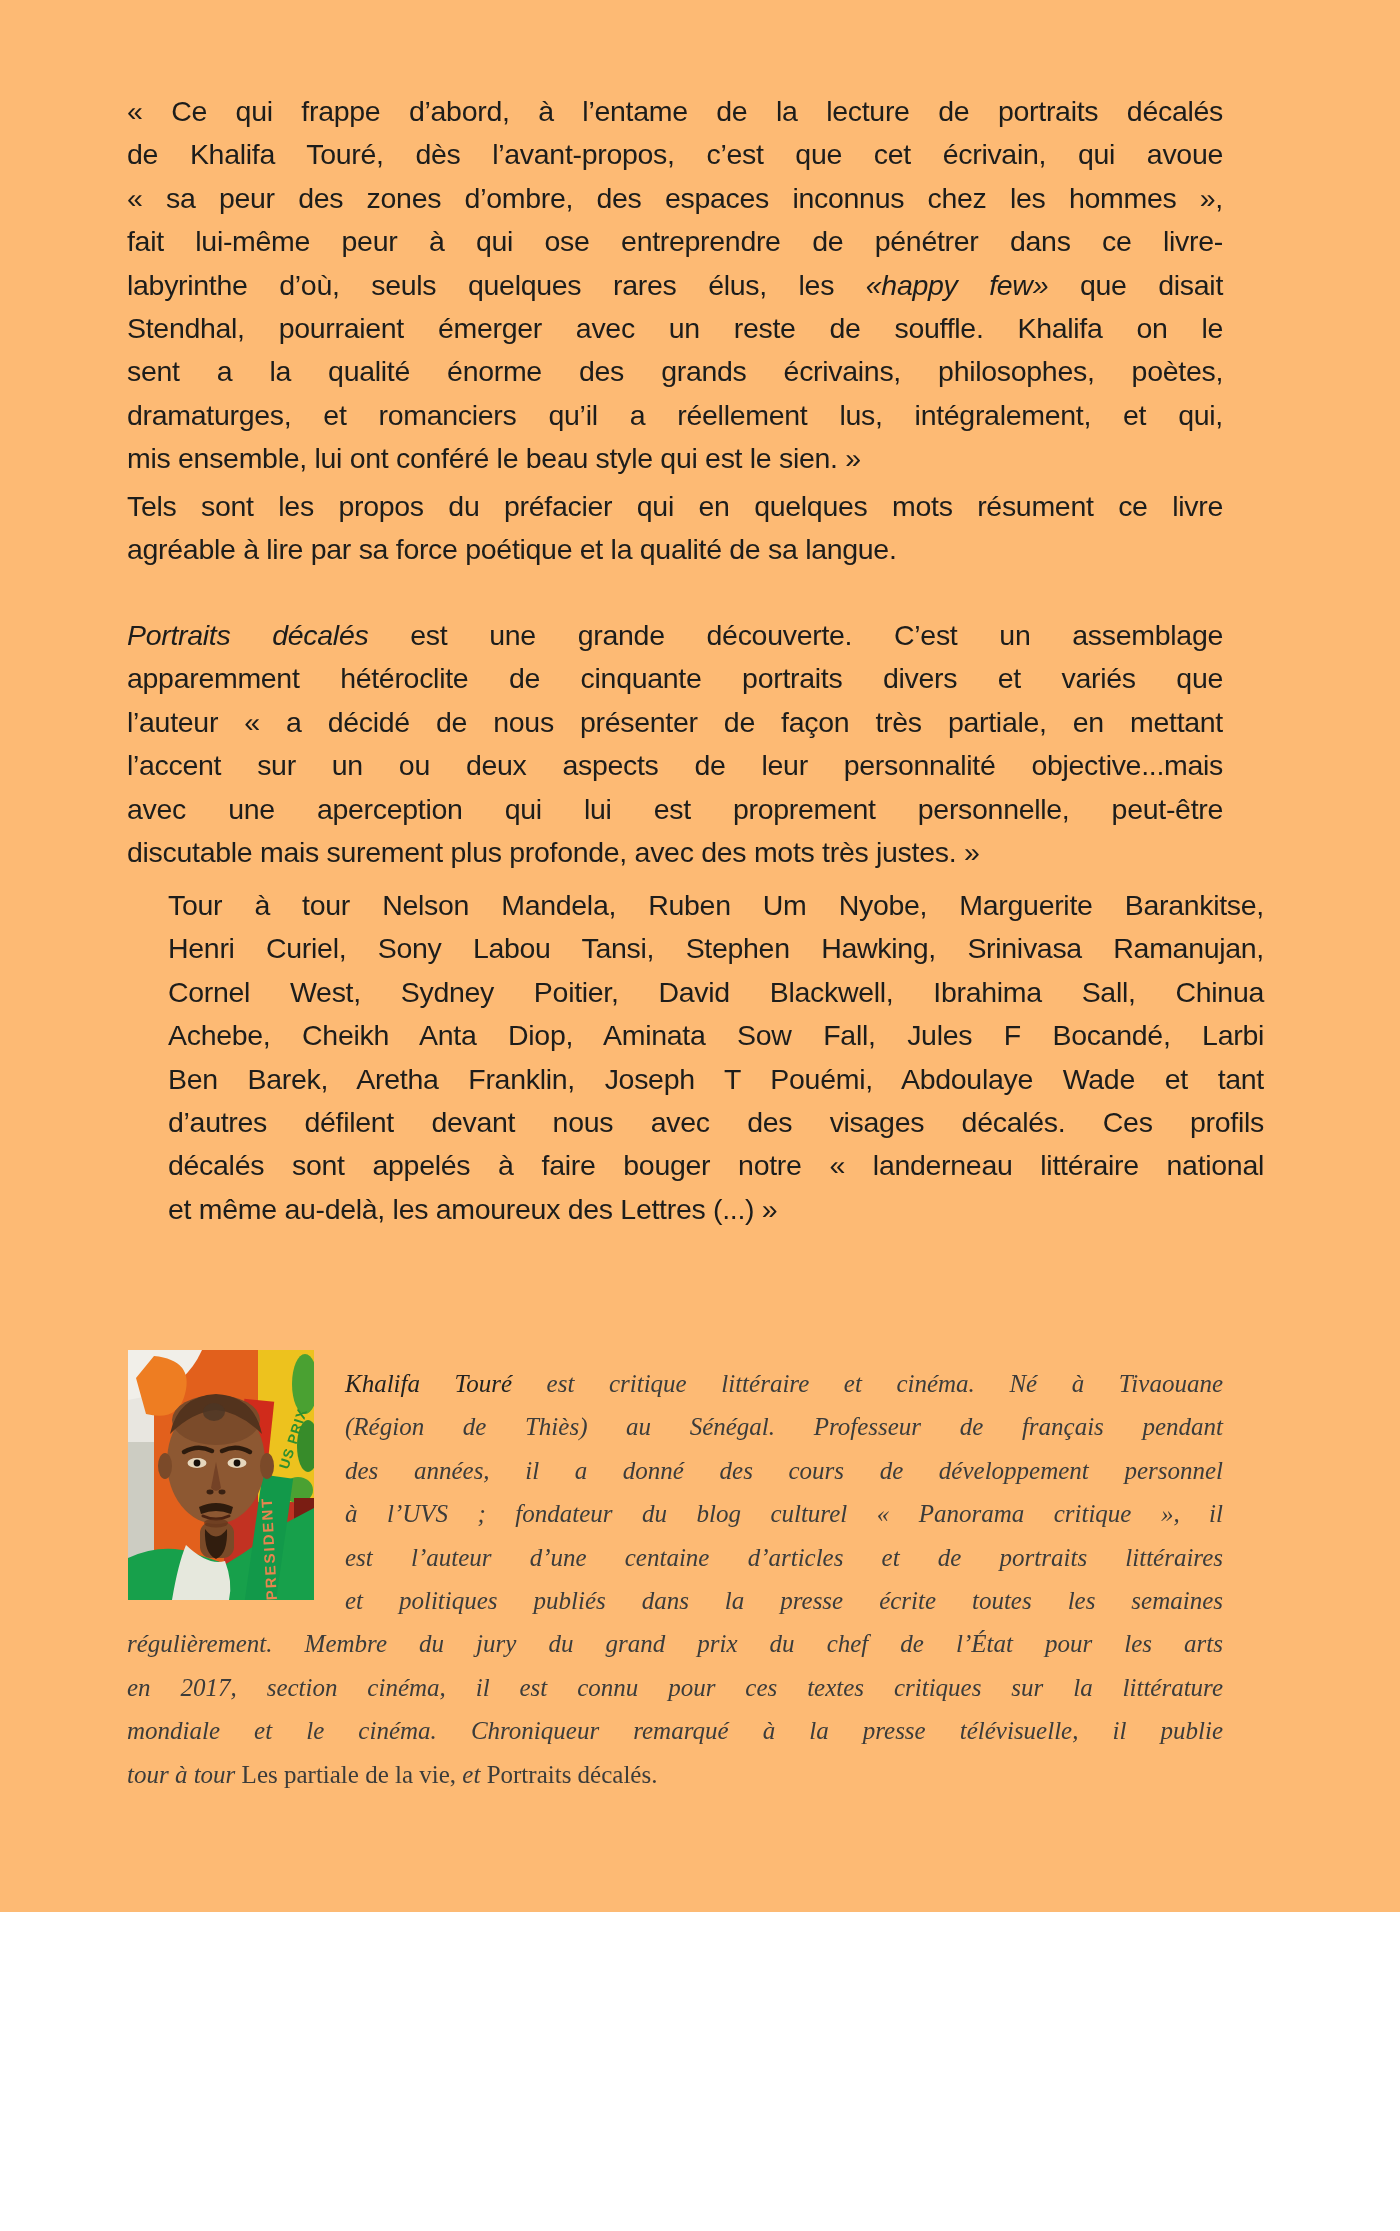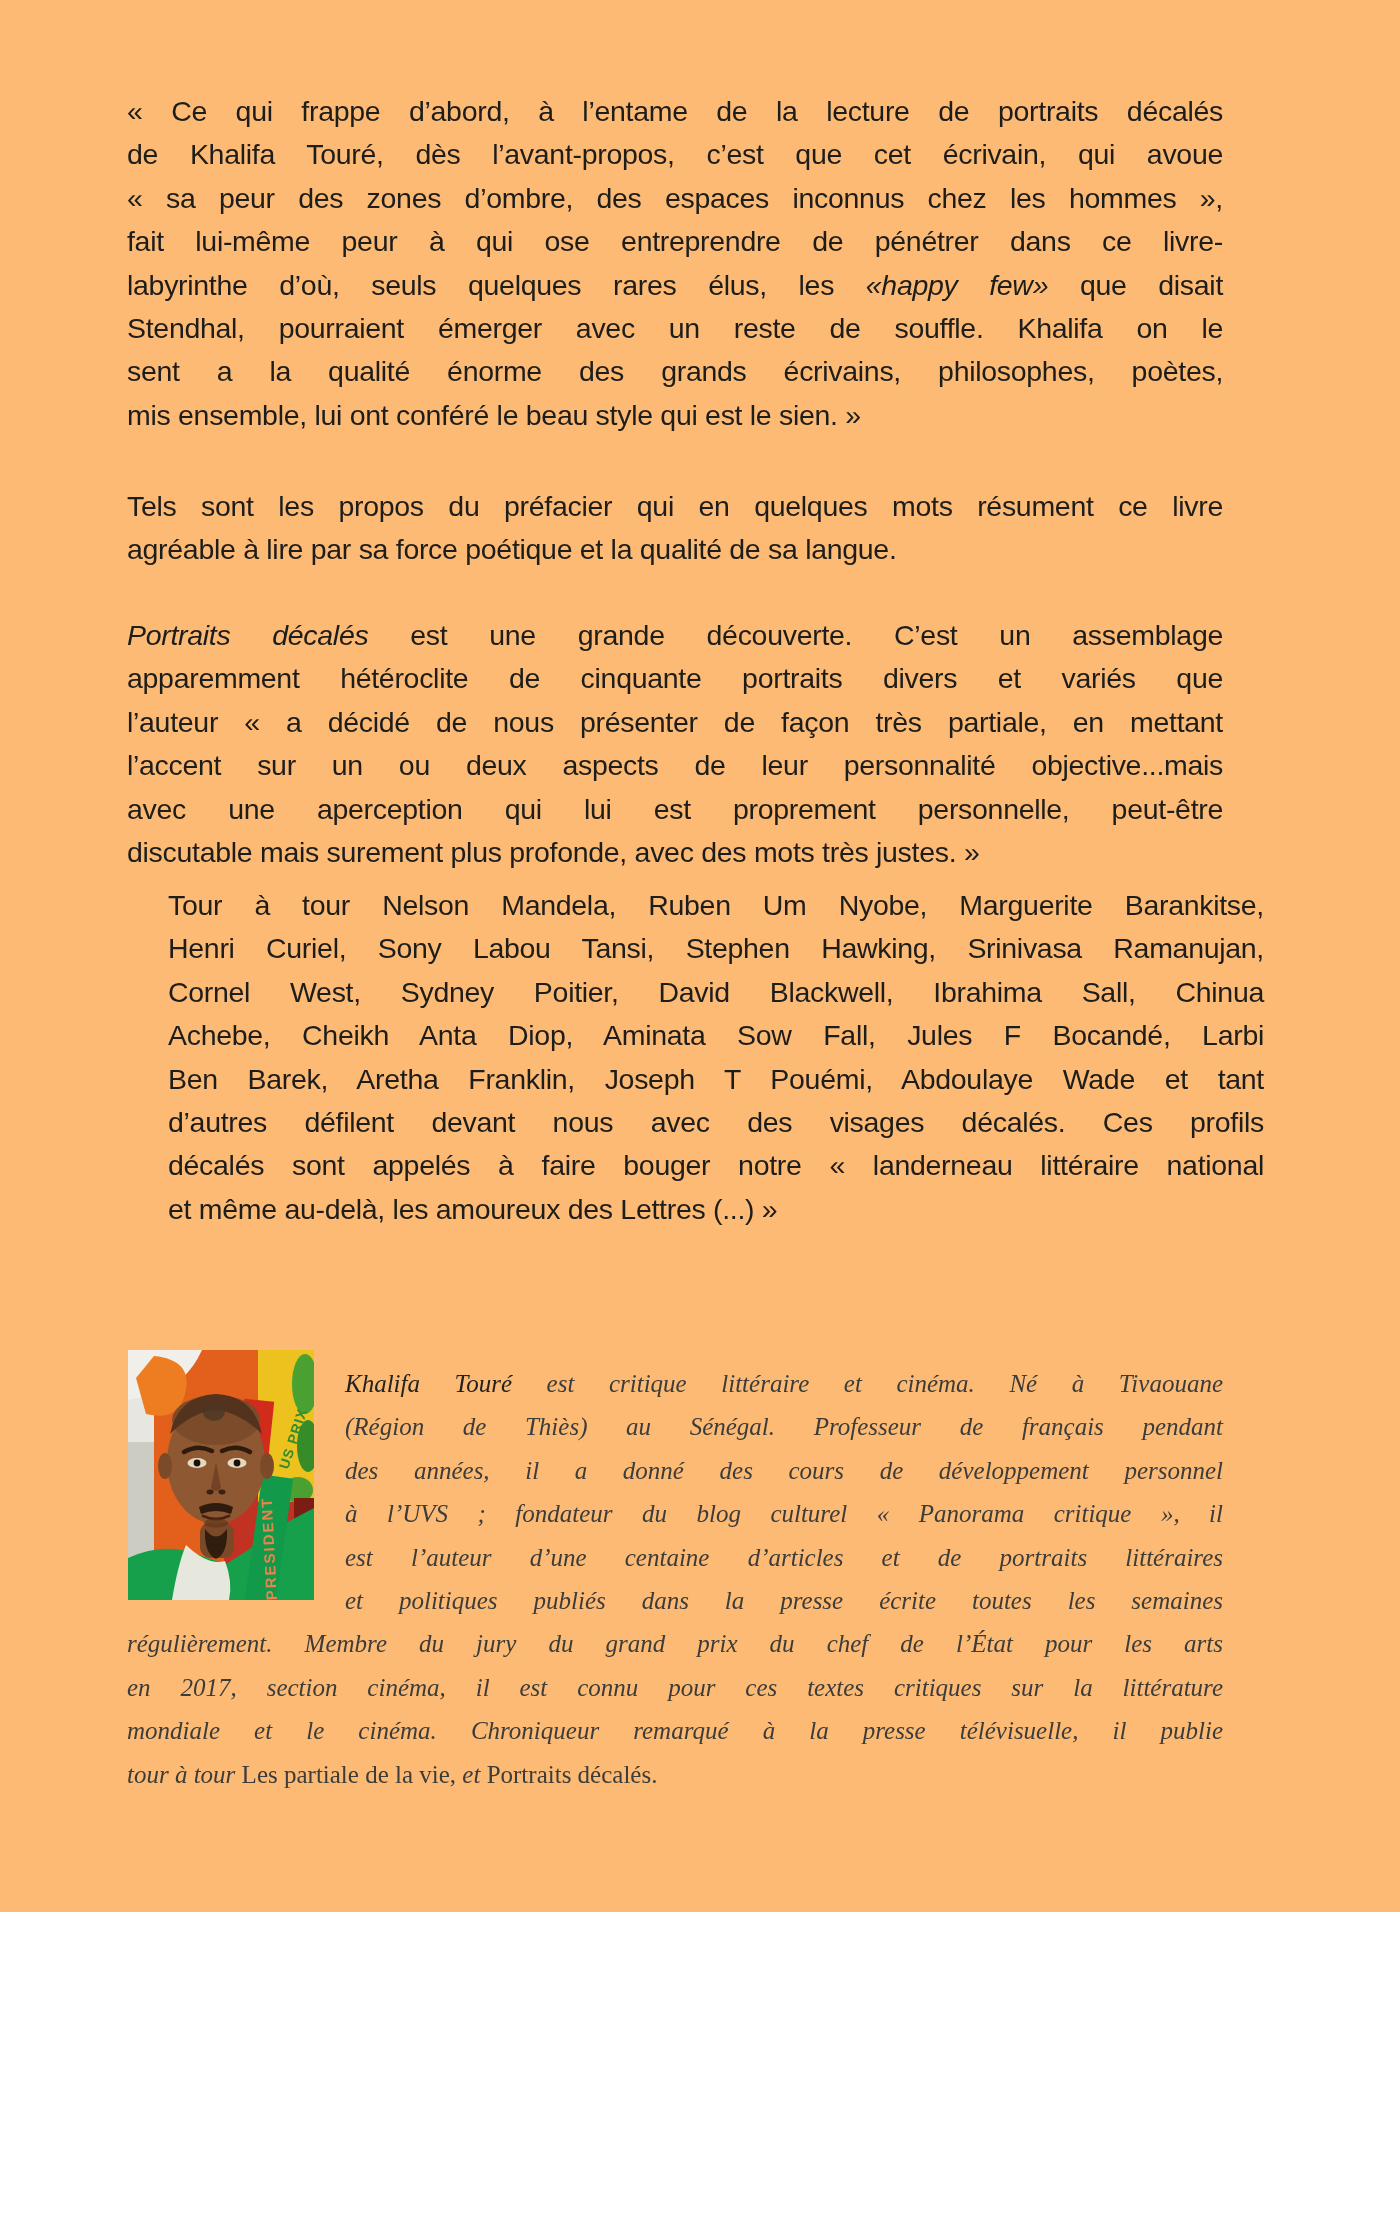--- a/index.html
+++ b/index.html
@@ -59,20 +59,21 @@
 <div class="page">
 
   <section class="para" id="para1">
       <div class="tline">« Ce qui frappe d’abord, à l’entame de la lecture de portraits décalés</div>
       <div class="tline">de Khalifa Touré, dès l’avant-propos, c’est que cet écrivain, qui avoue</div>
       <div class="tline">« sa peur des zones d’ombre, des espaces inconnus chez les hommes »,</div>
       <div class="tline">fait lui-même peur à qui ose entreprendre de pénétrer dans ce livre-</div>
       <div class="tline">labyrinthe d’où, seuls quelques rares élus, les <i>«happy few»</i> que disait</div>
       <div class="tline">Stendhal, pourraient émerger avec un reste de souffle. Khalifa on le</div>
       <div class="tline">sent a la qualité énorme des grands écrivains, philosophes, poètes,</div>
+      <div class="tline">dramaturges, et romanciers qu’il a réellement lus, intégralement, et qui,</div>
       <div class="tline last">mis ensemble, lui ont conféré le beau style qui est le sien. »</div>
     </section>
 
   <section class="para" id="para2">
       <div class="tline">Tels sont les propos du préfacier qui en quelques mots résument ce livre</div>
       <div class="tline last">agréable à lire par sa force poétique et la qualité de sa langue.</div>
     </section>
 
   <section class="para" id="para3">
       <div class="tline"><i>Portraits décalés</i> est une grande découverte. C’est un assemblage</div>

